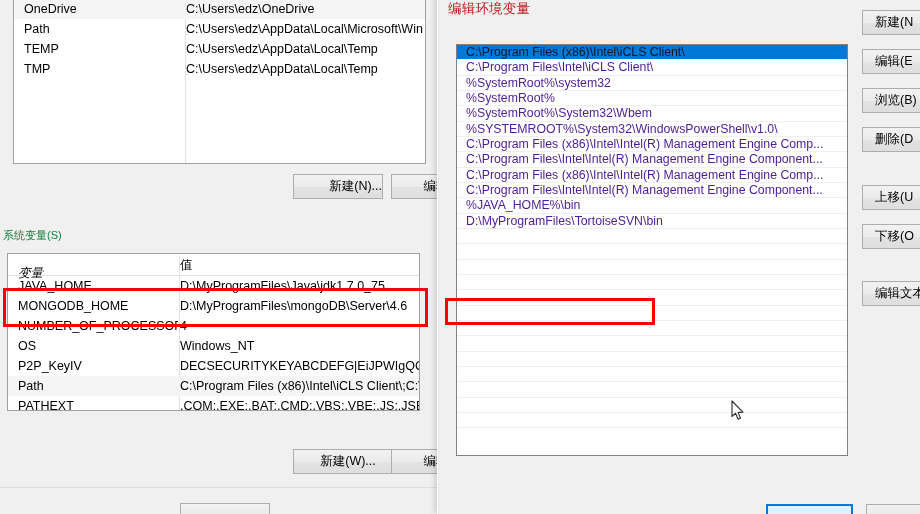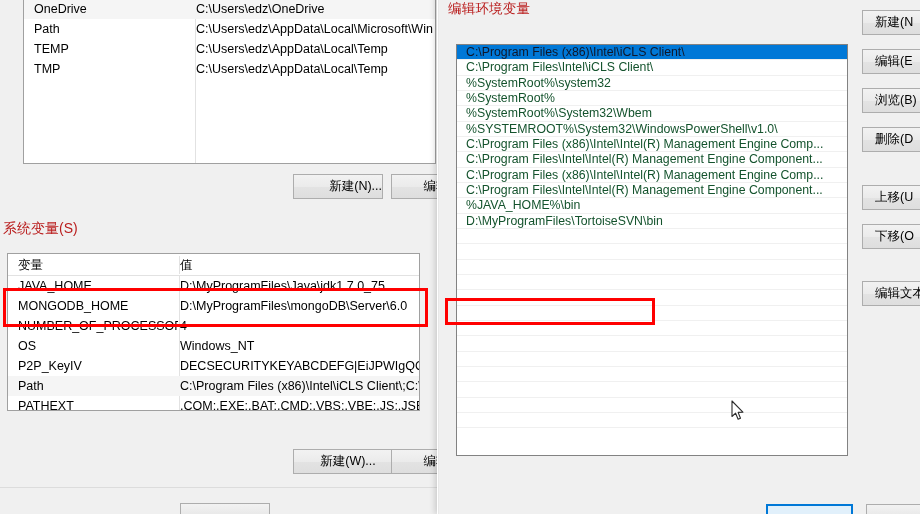--- a/index.html
+++ b/index.html
@@ -16,21 +16,21 @@
   
   .backwin {
     position: absolute; left: 0; top: 0;
     width: 437px; height: 514px;
     background: #f0f0f0;
     overflow: hidden;
   }
 
   
   .user-list {
-    position: absolute; left: 23px; top: -1px;
+    position: absolute; left: 13px; top: -1px;
     width: 413px; height: 165px;
     background: #ffffff;
     border: 1px solid #a0a0a0;
     border-top: none;
     overflow: hidden;
   }
   .lv-row {
     position: relative;
     height: 20px;
     line-height: 20px;
@@ -64,39 +64,39 @@
     overflow: hidden;
     font-family: "Liberation Sans","DejaVu Sans",sans-serif;
     padding: 0;
   }
 
   .u-new { position: absolute; left: 293px; top: 174px; width: 90px; height: 25px; text-align: right; }
   .u-edit { position: absolute; left: 391px; top: 174px; width: 90px; height: 25px; }
 
   
   .sys-label {
-    position: absolute; left: 3px; top: 220px;
-    font-size: 14px; color: #b91c1c; white-space: nowrap;
+    position: absolute; left: 3px; top: 228px;
+    font-size: 11px; color: #15803d; white-space: nowrap;
   }
 
   
   .sys-list {
     position: absolute; left: 7px; top: 253px;
     width: 413px; height: 158px;
     background: #ffffff;
     border: 1px solid #a0a0a0;
     overflow: hidden;
   }
   .sys-head {
     position: relative; height: 22px; line-height: 22px;
     background: #ffffff;
     border-bottom: 1px solid #e2e2e2;
     font-size: 12.5px;
   }
-  .sys-head .h1 { position: absolute; left: 10px; top: 0; }
+  .sys-head .h1 { position: absolute; left: 10px; top: 8px; font-style: italic; }
   .sys-head .h2 { position: absolute; left: 172px; top: 0; }
   .sys-head .hsep { position: absolute; left: 171px; top: 2px; width: 1px; height: 18px; background: #e2e2e2; }
 
   
   .s-new { position: absolute; left: 293px; top: 449px; width: 110px; height: 25px; }
   .s-edit { position: absolute; left: 391px; top: 449px; width: 90px; height: 25px; }
 
   .backwin-divider {
     position: absolute; left: 0; top: 487px;
     width: 437px; height: 1px;
@@ -139,21 +139,21 @@
     width: 392px; height: 412px;
     background: #ffffff;
     border: 1px solid #828282;
     overflow: hidden;
   }
   .p-row {
     position: relative;
     height: 15.33px;
     line-height: 15.33px;
     font-size: 12.3px;
-    color: #14532d;
+    color: #4c1d95;
     padding-left: 9px;
     white-space: nowrap;
     overflow: hidden;
     border-bottom: 1px solid #f0f0f0;
   }
   .p-row.sel {
     background: #0078d7;
     color: #0f172a;
   }
   .p-row.empty { border-bottom: 1px solid #f0f0f0; }
@@ -240,21 +240,21 @@
         <span class="h2">值</span>
       </div>
       <div style="position:relative;">
         <div class="col-sep" style="height:136px;"></div>
         <div class="lv-row">
           <span class="c1">JAVA_HOME</span>
           <span class="c2">D:\MyProgramFiles\Java\jdk1.7.0_75</span>
         </div>
         <div class="lv-row">
           <span class="c1">MONGODB_HOME</span>
-          <span class="c2">D:\MyProgramFiles\mongoDB\Server\6.0</span>
+          <span class="c2">D:\MyProgramFiles\mongoDB\Server\4.6</span>
         </div>
         <div class="lv-row">
           <span class="c1">NUMBER_OF_PROCESSORS</span>
           <span class="c2">4</span>
         </div>
         <div class="lv-row">
           <span class="c1">OS</span>
           <span class="c2">Windows_NT</span>
         </div>
         <div class="lv-row">

